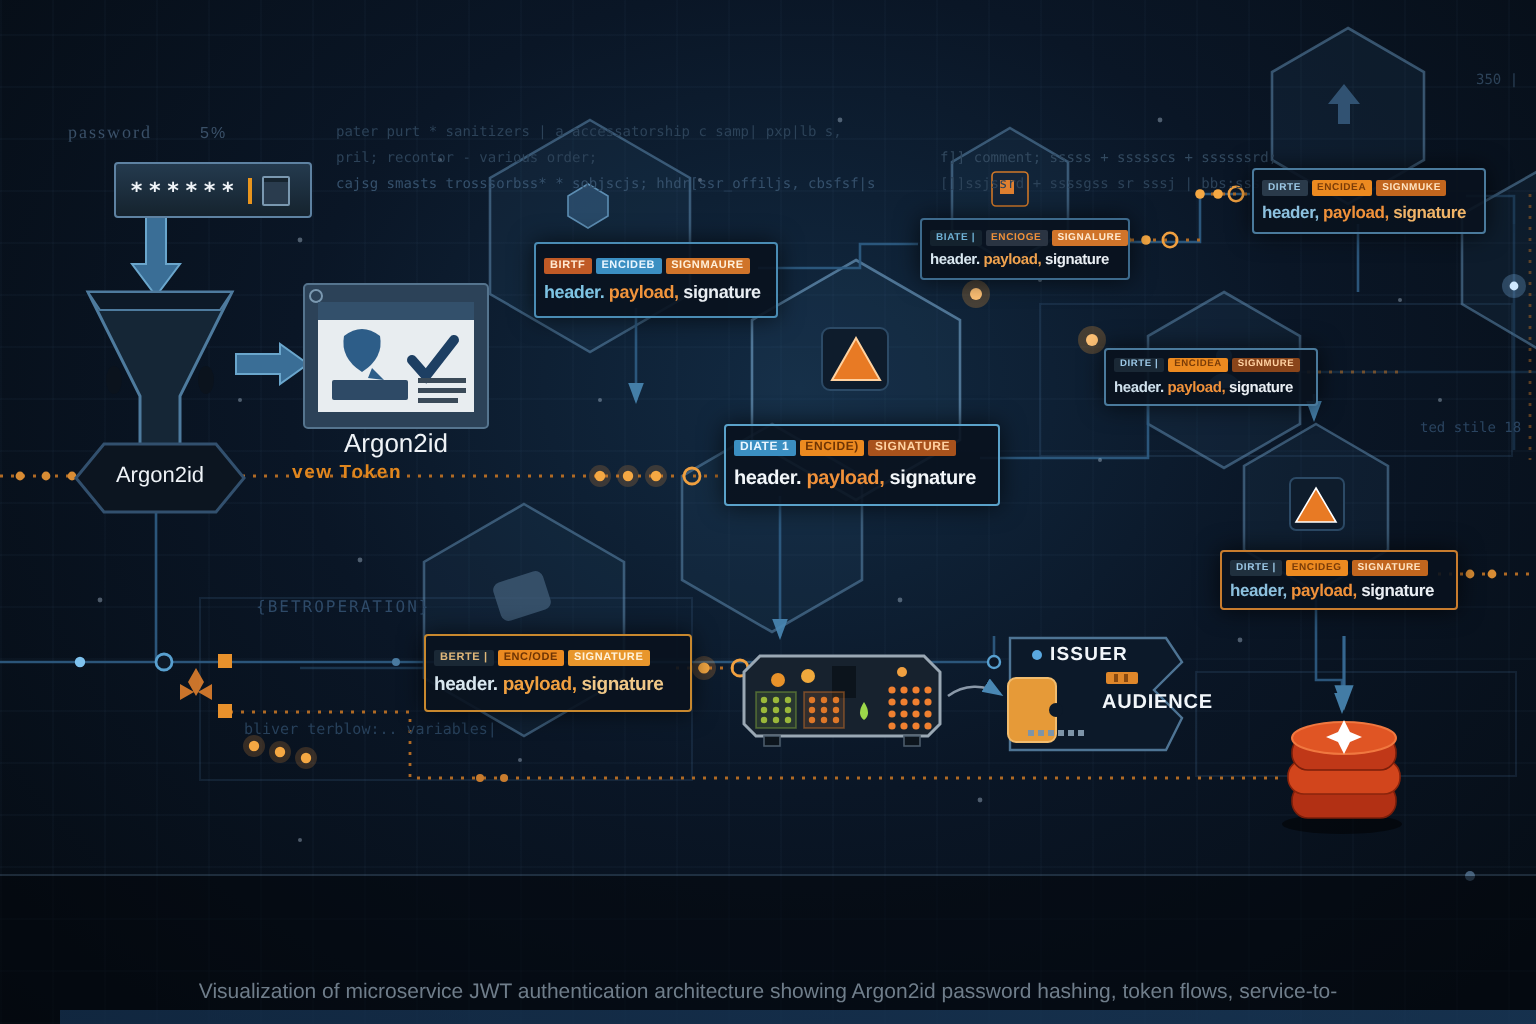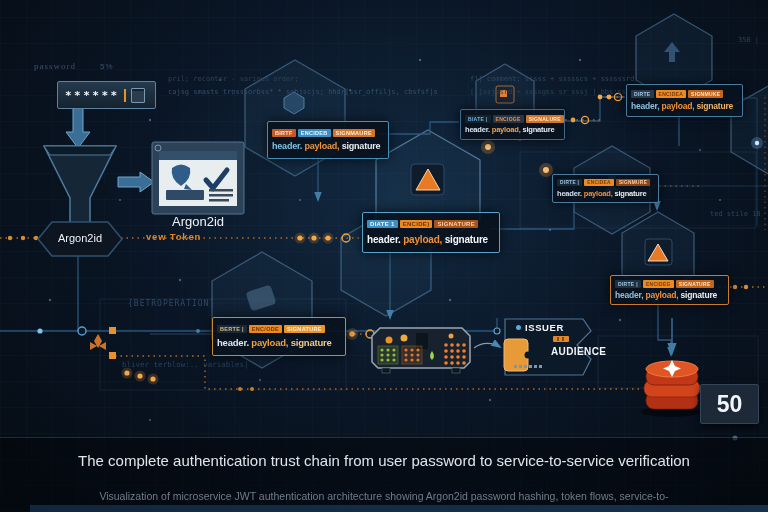--- a/index.html
+++ b/index.html
@@ -318,23 +318,20 @@
   <div class="abs biglabel" style="left:148px;top:214px;width:100px;font-size:13px;">Argon2id</div>
   <div id="token-label" class="abs" style="left:146px;top:231px;">vew Token</div>
 
 
   <div id="issuer-text" class="abs">
     <span class="dot"></span>
     <span class="t">ISSUER</span>
   </div>
   <div id="audience-text" class="abs">AUDIENCE</div>
 
-  <div id="counter" class="abs">
-    <span>50</span>
-  </div>
 
   <div class="layer" id="jwt-layer">
       <div class="jwt" style="left: 267px; top: 121px; width: 112px; height: 32px; border-color: rgb(74, 140, 180);">
         <div class="strip" style="font-size: 5.5px;">
           <span class="seg" style="background: rgb(192, 90, 38); color: rgb(255, 233, 210);">BIRTF</span>
           <span class="seg" style="background: rgb(59, 143, 194); color: rgb(234, 246, 255);">ENCIDEB</span>
           <span class="seg" style="background: rgb(208, 116, 42); color: rgb(255, 240, 218);">SIGNMAURE</span>
         </div>
         <div class="row" style="font-size: 9px;"><span style="color: rgb(126, 196, 228);">header.</span><span style="color: rgb(240, 148, 60);"> payload,</span><span style="color: rgb(233, 238, 243);"> signature</span></div>
       </div>
@@ -381,28 +378,28 @@
       <div class="jwt" style="left: 212px; top: 317px; width: 124px; height: 33px; border-color: rgb(200, 136, 46);">
         <div class="strip" style="font-size: 5.5px;">
           <span class="seg" style="background: rgb(26, 40, 53); color: rgb(224, 184, 122);">BERTE |</span>
           <span class="seg" style="background: rgb(236, 138, 32); color: rgb(110, 52, 4);">ENC/ODE</span>
           <span class="seg" style="background: rgb(232, 150, 44); color: rgb(255, 242, 218);">SIGNATURE</span>
         </div>
         <div class="row" style="font-size: 9.5px;"><span style="color: rgb(217, 231, 240);">header.</span><span style="color: rgb(240, 160, 64);"> payload,</span><span style="color: rgb(240, 200, 136);"> signature</span></div>
       </div>
     </div>
   <div class="layer" id="decor-layer" style="z-index:2;">
+      <div class="decor-text" style="left: 168px; top: 62px; font-size: 7px; color: rgb(44, 66, 88);">pater purt * sanitizers | a accessatorship c samp| pxp|lb s,</div>
       <div class="decor-text" style="left: 168px; top: 75px; font-size: 7px; color: rgb(44, 66, 88);">pril;  recontor - various order;</div>
       <div class="decor-text" style="left: 168px; top: 88px; font-size: 7px; color: rgb(53, 80, 107);">cajsg smasts trosssorbss* * sobjscjs; hhdr[ssr_offiljs, cbsfsf|s</div>
       <div class="decor-text" style="left: 470px; top: 75px; font-size: 7px; color: rgb(50, 73, 95);">f]] comment; sssss + ssssscs + ssssssrd;</div>
       <div class="decor-text" style="left: 470px; top: 88px; font-size: 7px; color: rgb(44, 66, 88);">[]]ssjssrd + ssssgss sr sssj | bbs:ssssss</div>
       <div class="decor-text" style="left: 738px; top: 36px; font-size: 7px; color: rgb(44, 66, 88);">350 |</div>
       <div class="decor-text" style="left: 128px; top: 299px; font-size: 8px; color: rgb(46, 74, 104); letter-spacing: 1px;">{BETROPERATION}</div>
       <div class="decor-text" style="left: 122px; top: 360px; font-size: 7.5px; color: rgb(39, 64, 90);">bliver terblow:.. variables|</div>
       <div class="decor-text" style="left: 710px; top: 210px; font-size: 7px; color: rgb(42, 68, 96);">ted stile 18</div>
     </div>
 
   <div id="caption-shade" class="abs"></div>
   <div id="caption-divider" class="abs"></div>
-  <div id="caption-title" class="abs">The complete authentication trust chain from user password to service-to-service verification</div>
   <div id="caption-sub" class="abs">Visualization of microservice JWT authentication architecture showing Argon2id password hashing, token flows, service-to-</div>
   <div id="bottombar" class="abs"></div>
 </div>
 
 </body></html>

